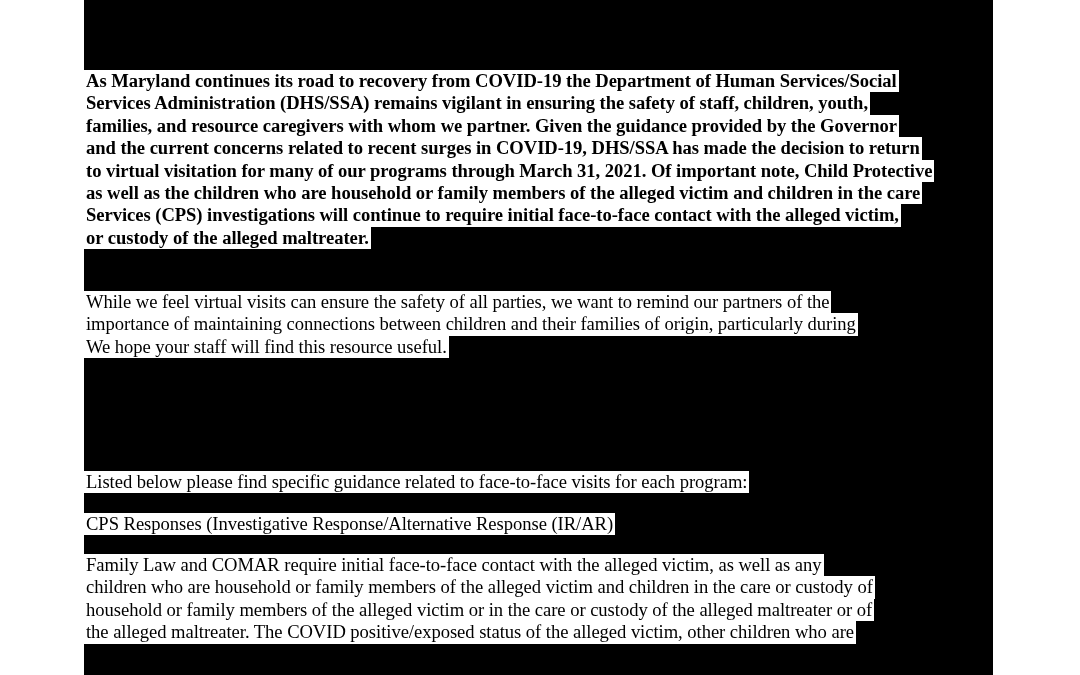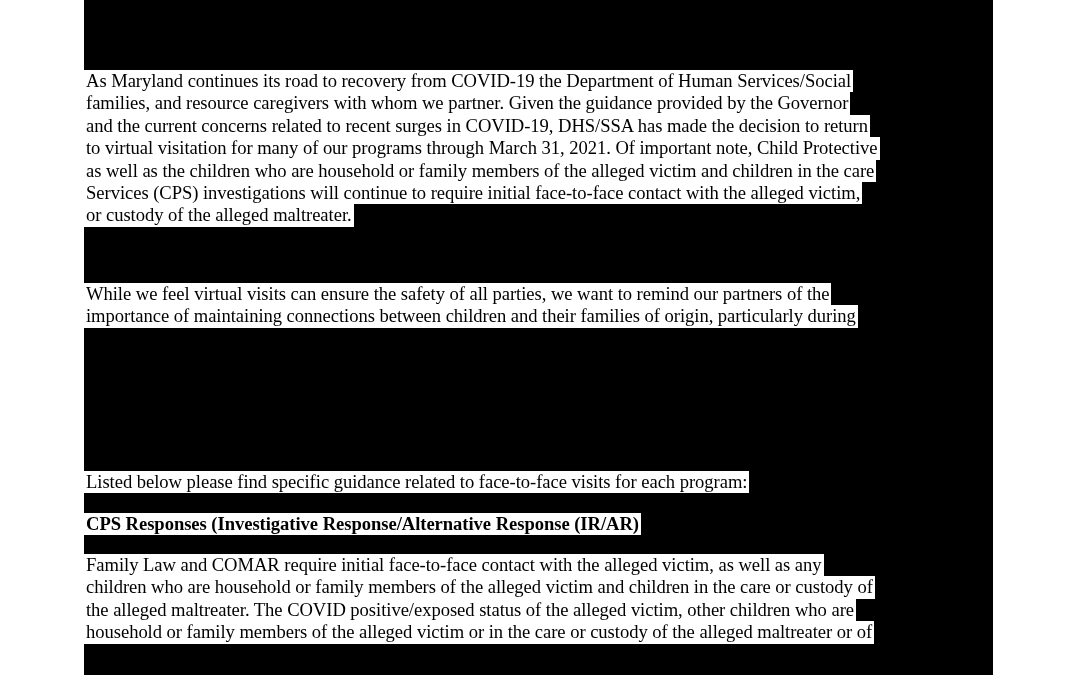--- a/index.html
+++ b/index.html
@@ -37,55 +37,57 @@
     background: #ffffff;
     color: #000000;
     font-family: "Liberation Serif", "DejaVu Serif", serif;
     font-size: 18.6px;
     line-height: 22.4px;
     height: 22.4px;
     padding: 0 2px 0 2px;
     letter-spacing: -0.05px;
   }
   .hl.bold {
-    font-weight: bold;
+    font-weight: normal;
     text-align: center;
   }
-  #p1 { top: 70px; }
-  #p2 { top: 283px; }
+  #p1 { top: 70px; font-weight: bold; }
+  #p2 { top: 291px; }
   #p3 { top: 471px; }
   #h1 { top: 513px; }
   #p4 { top: 554px; }
 </style>
 </head>
 <body>
 
 <div class="page-mask"></div>
 
 <div class="block" id="p1">
   <span class="line"><span class="hl">As Maryland continues its road to recovery from COVID-19 the Department of Human Services/Social</span></span>
+  <span class="line"><span class="hl">Services Administration (DHS/SSA) remains vigilant in ensuring the safety of staff, children, youth,</span></span>
   <span class="line"><span class="hl">families, and resource caregivers with whom we partner. Given the guidance provided by the Governor</span></span>
   <span class="line"><span class="hl">and the current concerns related to recent surges in COVID-19, DHS/SSA has made the decision to return</span></span>
   <span class="line"><span class="hl">to virtual visitation for many of our programs through March 31, 2021. Of important note, Child Protective</span></span>
   <span class="line"><span class="hl">as well as the children who are household or family members of the alleged victim and children in the care</span></span>
   <span class="line"><span class="hl">Services (CPS) investigations will continue to require initial face-to-face contact with the alleged victim,</span></span>
   <span class="line"><span class="hl">or custody of the alleged maltreater.</span></span>
 </div>
 
 <div class="block" id="p2">
   <span class="line"><span class="hl">While we feel virtual visits can ensure the safety of all parties, we want to remind our partners of the</span></span>
   <span class="line"><span class="hl">importance of maintaining connections between children and their families of origin, particularly during</span></span>
+  <span class="line"><span class="hl">We hope your staff will find this resource useful.</span></span>
 </div>
 
 <div class="block" id="p3">
   <span class="line"><span class="hl">Listed below please find specific guidance related to face-to-face visits for each program:</span></span>
 </div>
 
 <div class="block" id="h1">
   <span class="line"><span class="hl bold">CPS Responses (Investigative Response/Alternative Response (IR/AR)</span></span>
 </div>
 
 <div class="block" id="p4">
   <span class="line"><span class="hl">Family Law and COMAR require initial face-to-face contact with the alleged victim, as well as any</span></span>
   <span class="line"><span class="hl">children who are household or family members of the alleged victim and children in the care or custody of</span></span>
+  <span class="line"><span class="hl">household or family members of the alleged victim or in the care or custody of the alleged maltreater or of</span></span>
   <span class="line"><span class="hl">the alleged maltreater.  The COVID positive/exposed status of the alleged victim, other children who are</span></span>
-  <span class="line"><span class="hl">household or family members of the alleged victim or in the care or custody of the alleged maltreater or of</span></span>
 </div>
 
 </body></html>

